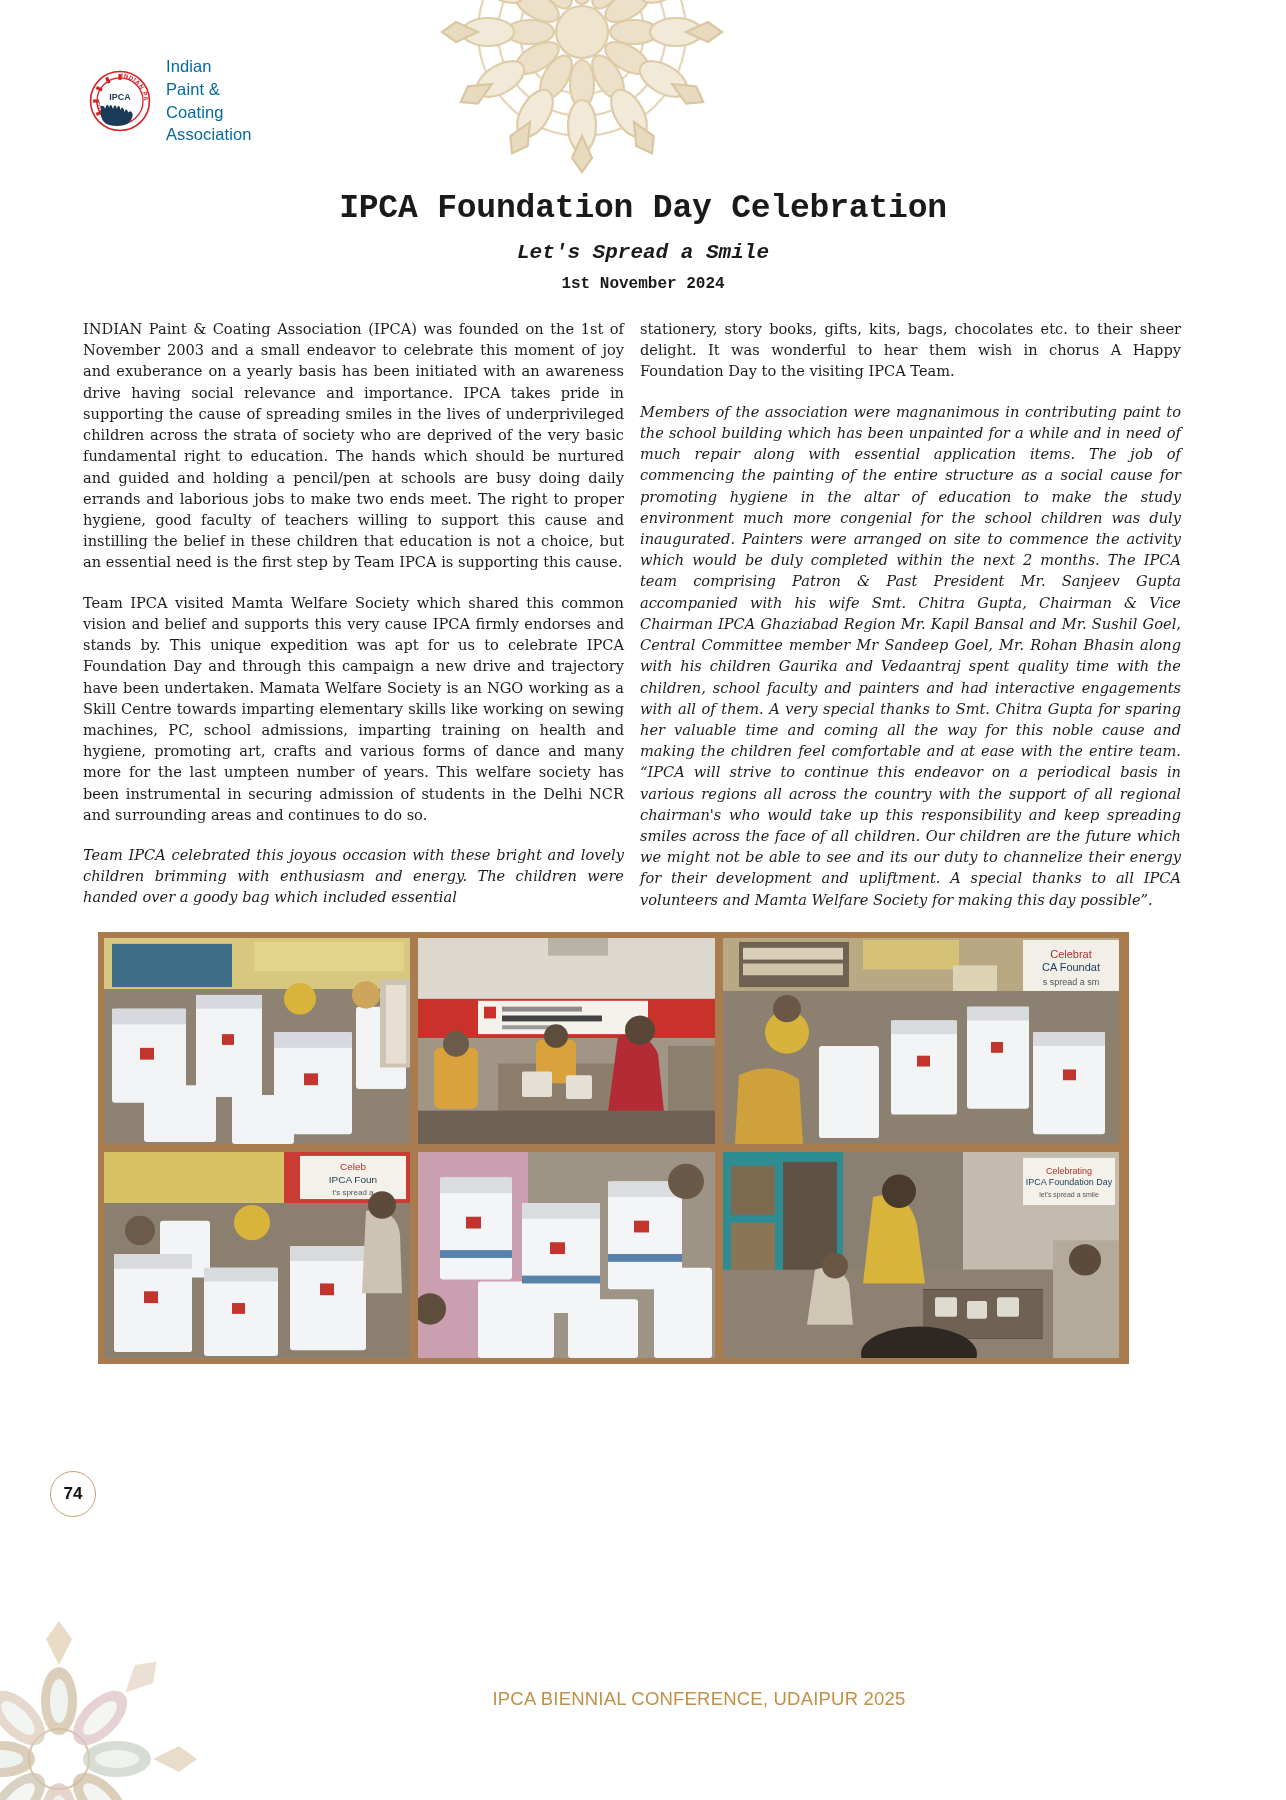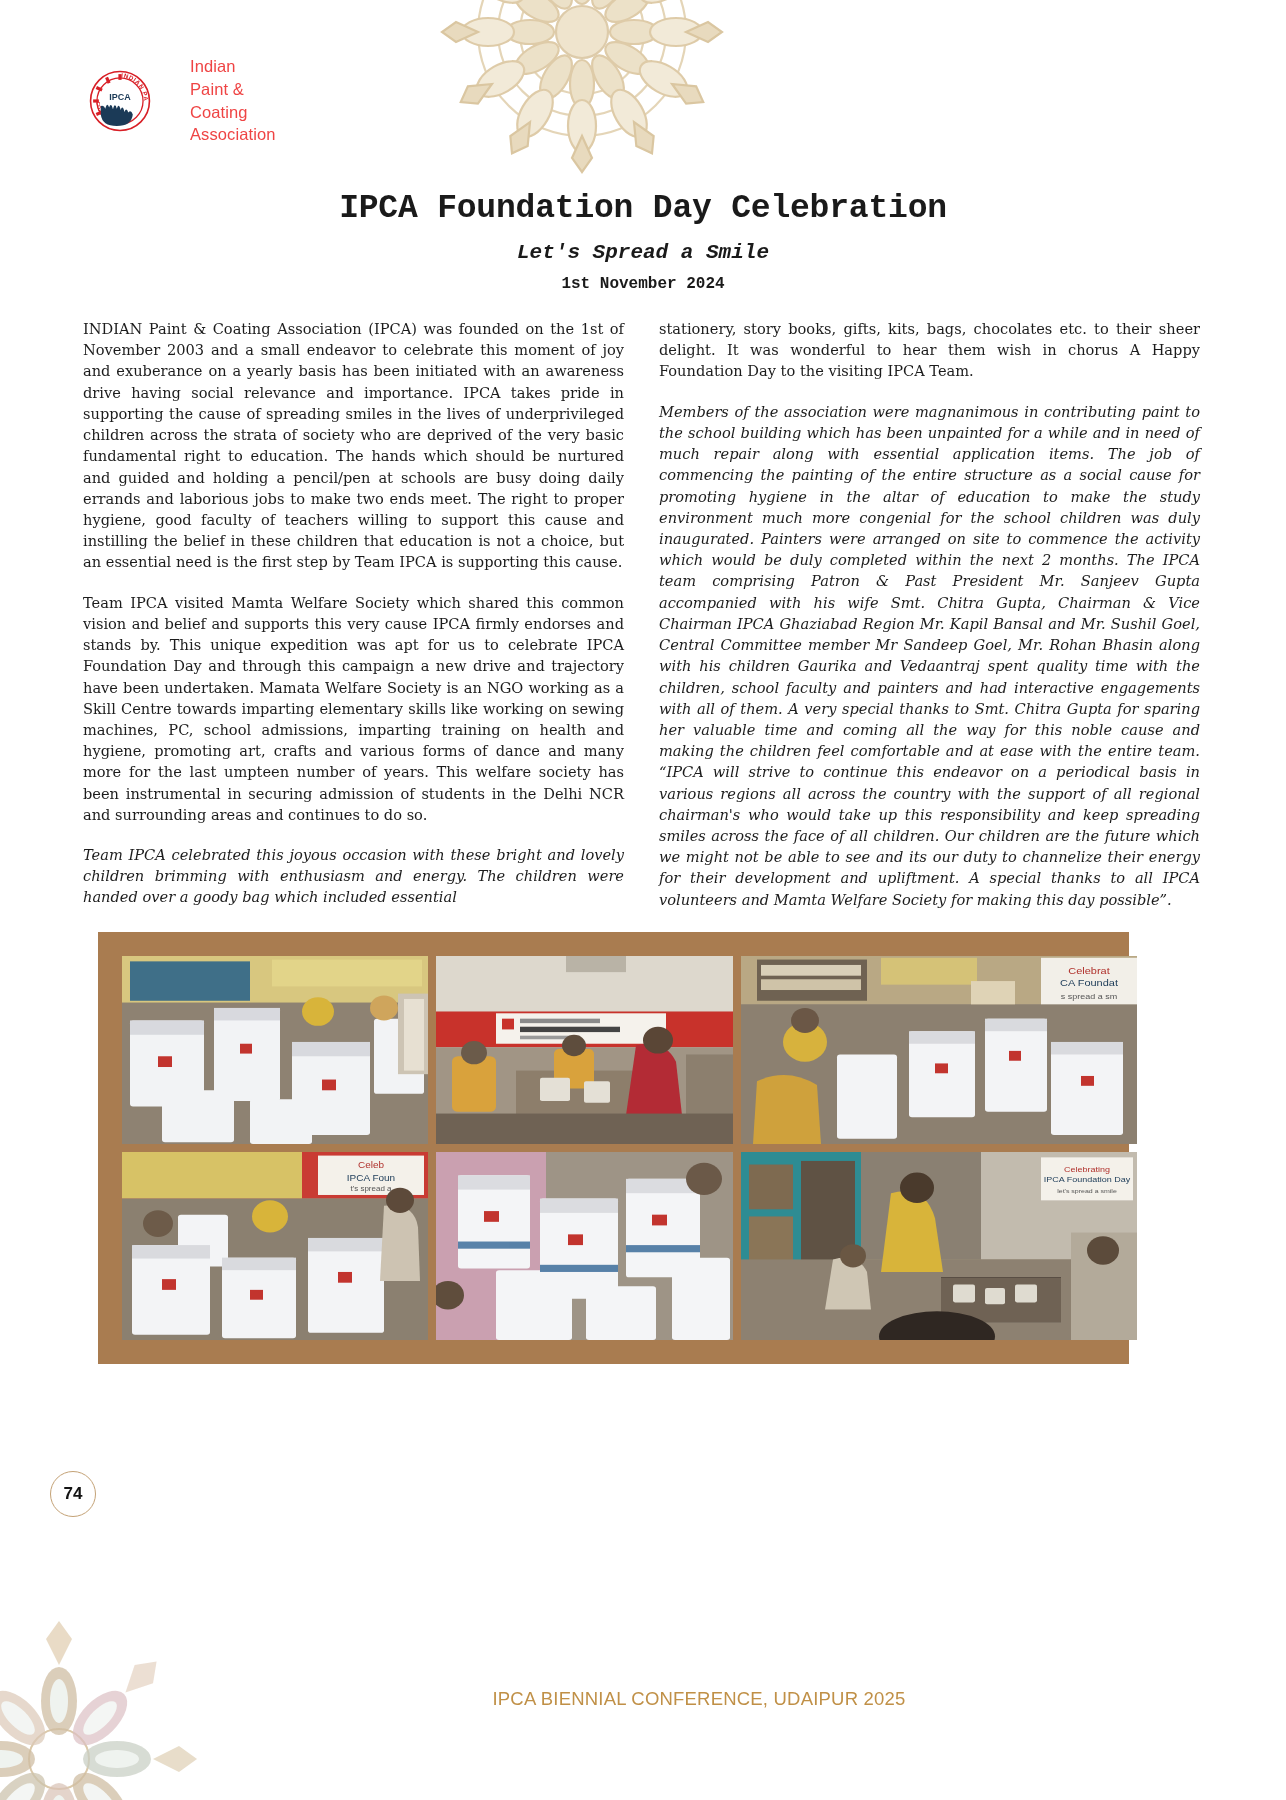--- a/index.html
+++ b/index.html
@@ -52,23 +52,22 @@
     gap: 14px;
   }
   .ipca-emblem {
     width: 64px;
     height: 64px;
     flex: 0 0 64px;
   }
   .ipca-wordmark {
     font-size: 16.5px;
     line-height: 1.38;
-    color: #ef4444;
+    color: #0369a1;
     letter-spacing: 0.1px;
-    margin-left: 24px;
   }
   .avinya-block {
     position: absolute;
     right: 58px;
     top: 42px;
     width: 200px;
     text-align: center;
   }
   .avinya-mark {
     width: 185px;
@@ -107,21 +106,21 @@
     margin: 11px 0 0 0;
   }
 
   
   .article {
     position: absolute;
     top: 318px;
     left: 83px;
     width: 1120px;
     display: flex;
-    gap: 35px;
+    gap: 16px;
   }
   .col {
     width: 541px;
   }
   .col p {
     margin: 0 0 19px 0;
     font-family: "DejaVu Serif", serif;
     font-size: 14.6px;
     line-height: 1.455;
     color: #1c1c1c;
@@ -135,21 +134,21 @@
 
   
   .photo-grid {
     position: absolute;
     left: 98px;
     top: 932px;
     width: 1031px;
     height: 432px;
     background: #a2estub;
     background: #a97c50;
-    padding: 24px;
+    padding: 6px;
     box-sizing: border-box;
     display: grid;
     grid-template-columns: 306px 297px 396px;
     grid-template-rows: 1fr 1fr;
     gap: 8px;
   }
   .photo {
     position: relative;
     overflow: hidden;
     background: #cbb9a4;

